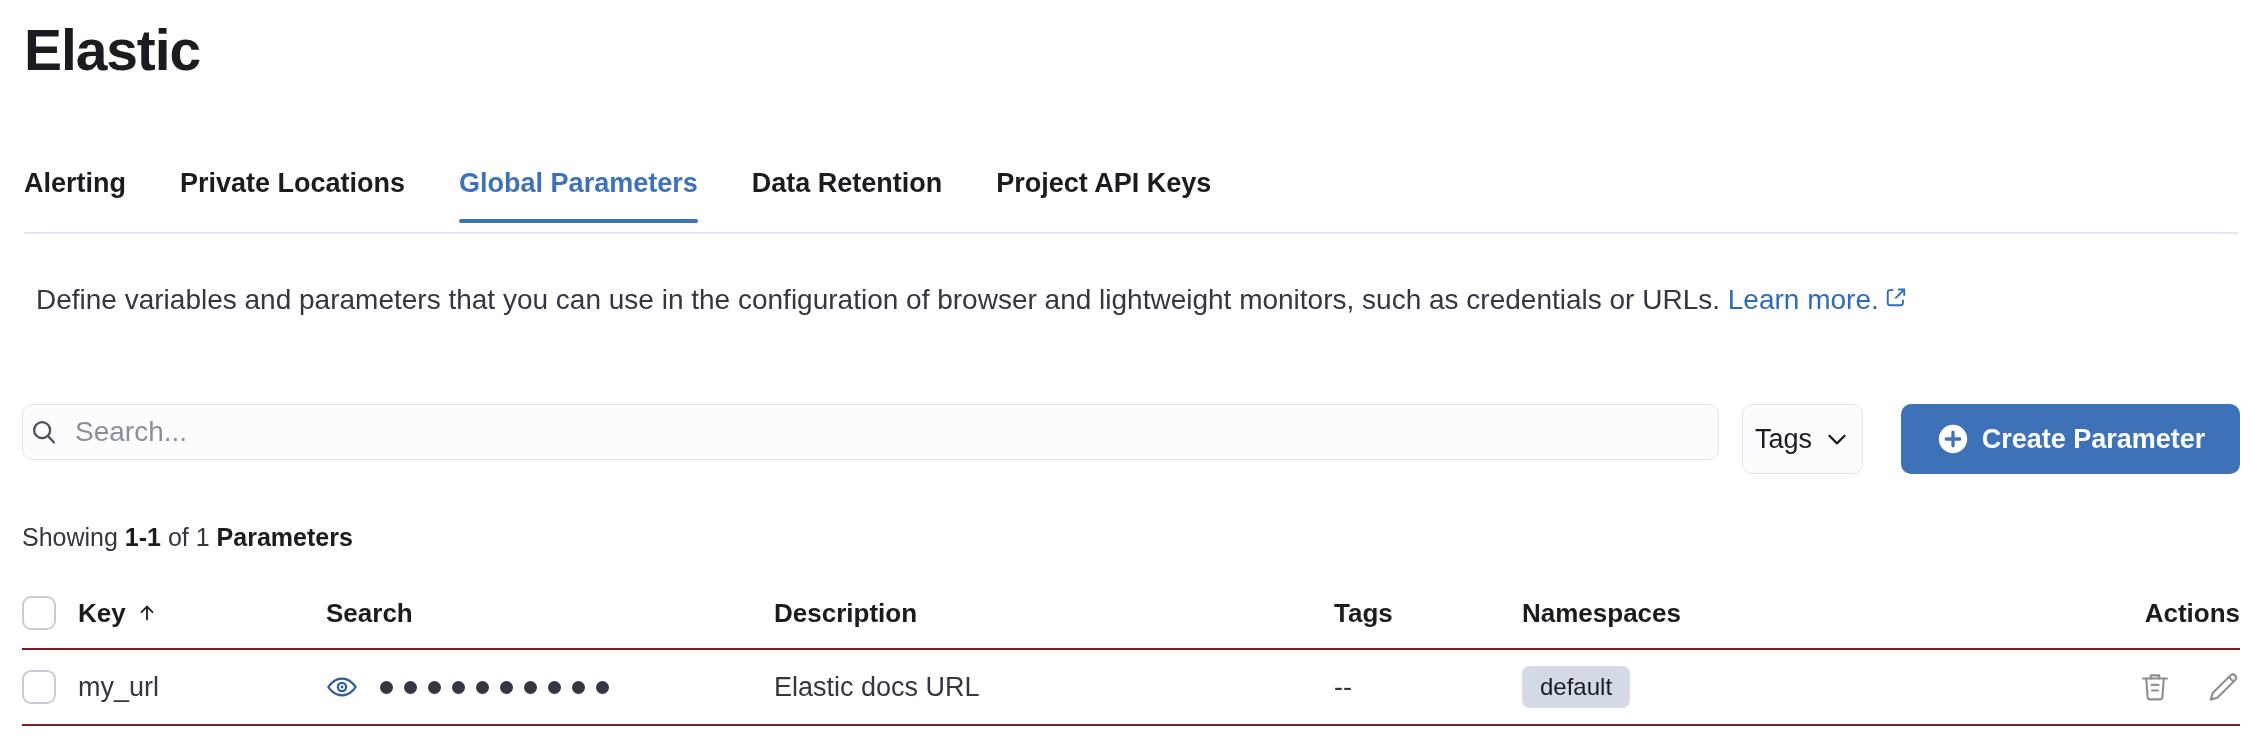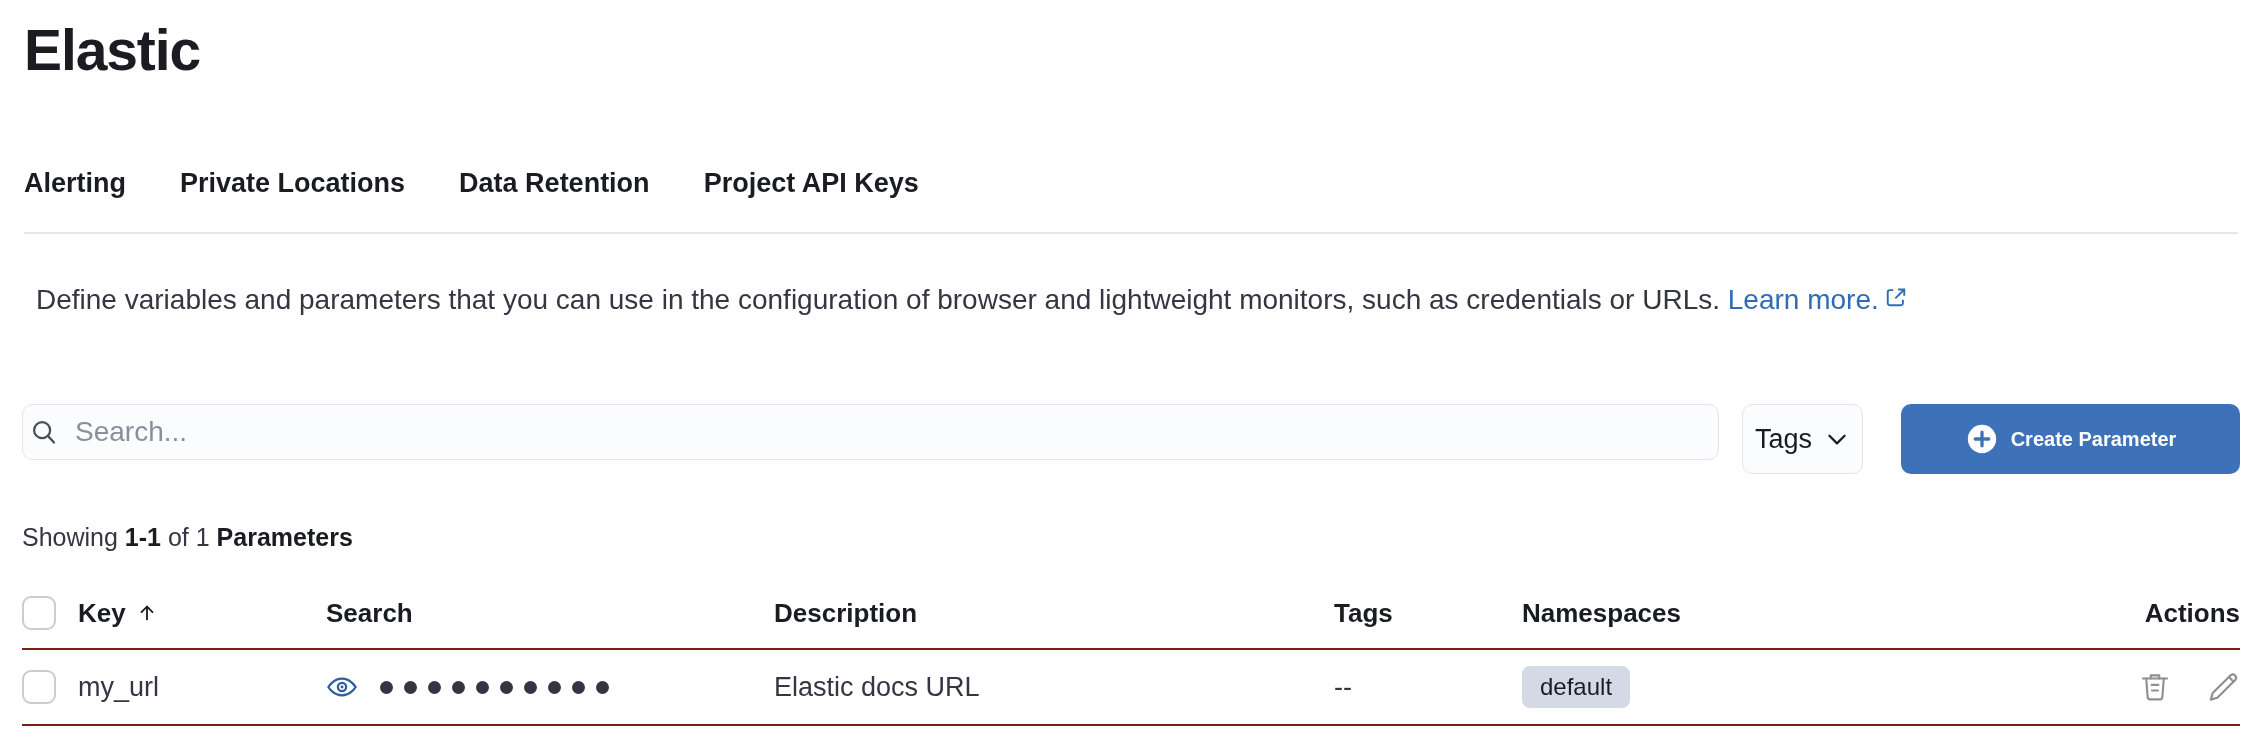--- a/index.html
+++ b/index.html
@@ -139,21 +139,21 @@
     left: 1879px; top: 0;
     width: 339px; height: 70px;
     background: #3d72b8;
     border: none;
     border-radius: 10px;
     display: flex;
     align-items: center;
     justify-content: center;
     gap: 12px;
     font-family: "Liberation Sans", sans-serif;
-    font-size: 20px;
+    font-size: 27px;
     font-weight: 700;
     color: #ffffff;
     cursor: pointer;
   }
 
   
   .showing {
     position: absolute;
     left: 22px;
     top: 523px;
@@ -224,20 +224,21 @@
 </head>
 <body>
 
 <div class="page">
 
   <div class="page-title">Elastic</div>
 
   <div class="tabs">
     <div class="tab">Alerting</div>
     <div class="tab">Private Locations</div>
+    <div class="tab active">Global Parameters</div>
     <div class="tab">Data Retention</div>
     <div class="tab">Project API Keys</div>
   </div>
 
   <div class="description">
     <span>Define variables and parameters that you can use in the configuration of browser and lightweight monitors, such as credentials or URLs. </span><span class="link">Learn more.</span><span class="ext-icon">
       <svg width="22" height="22" viewBox="0 0 16 16" fill="none" stroke="#2f6cb5" stroke-width="1.4">
         <path d="M6 3H3.5A1.5 1.5 0 0 0 2 4.5v8A1.5 1.5 0 0 0 3.5 14h8a1.5 1.5 0 0 0 1.5-1.5V10"></path>
         <path d="M9.5 2.5H14V7"></path>
         <path d="M13.6 2.9L7.5 9"></path>

